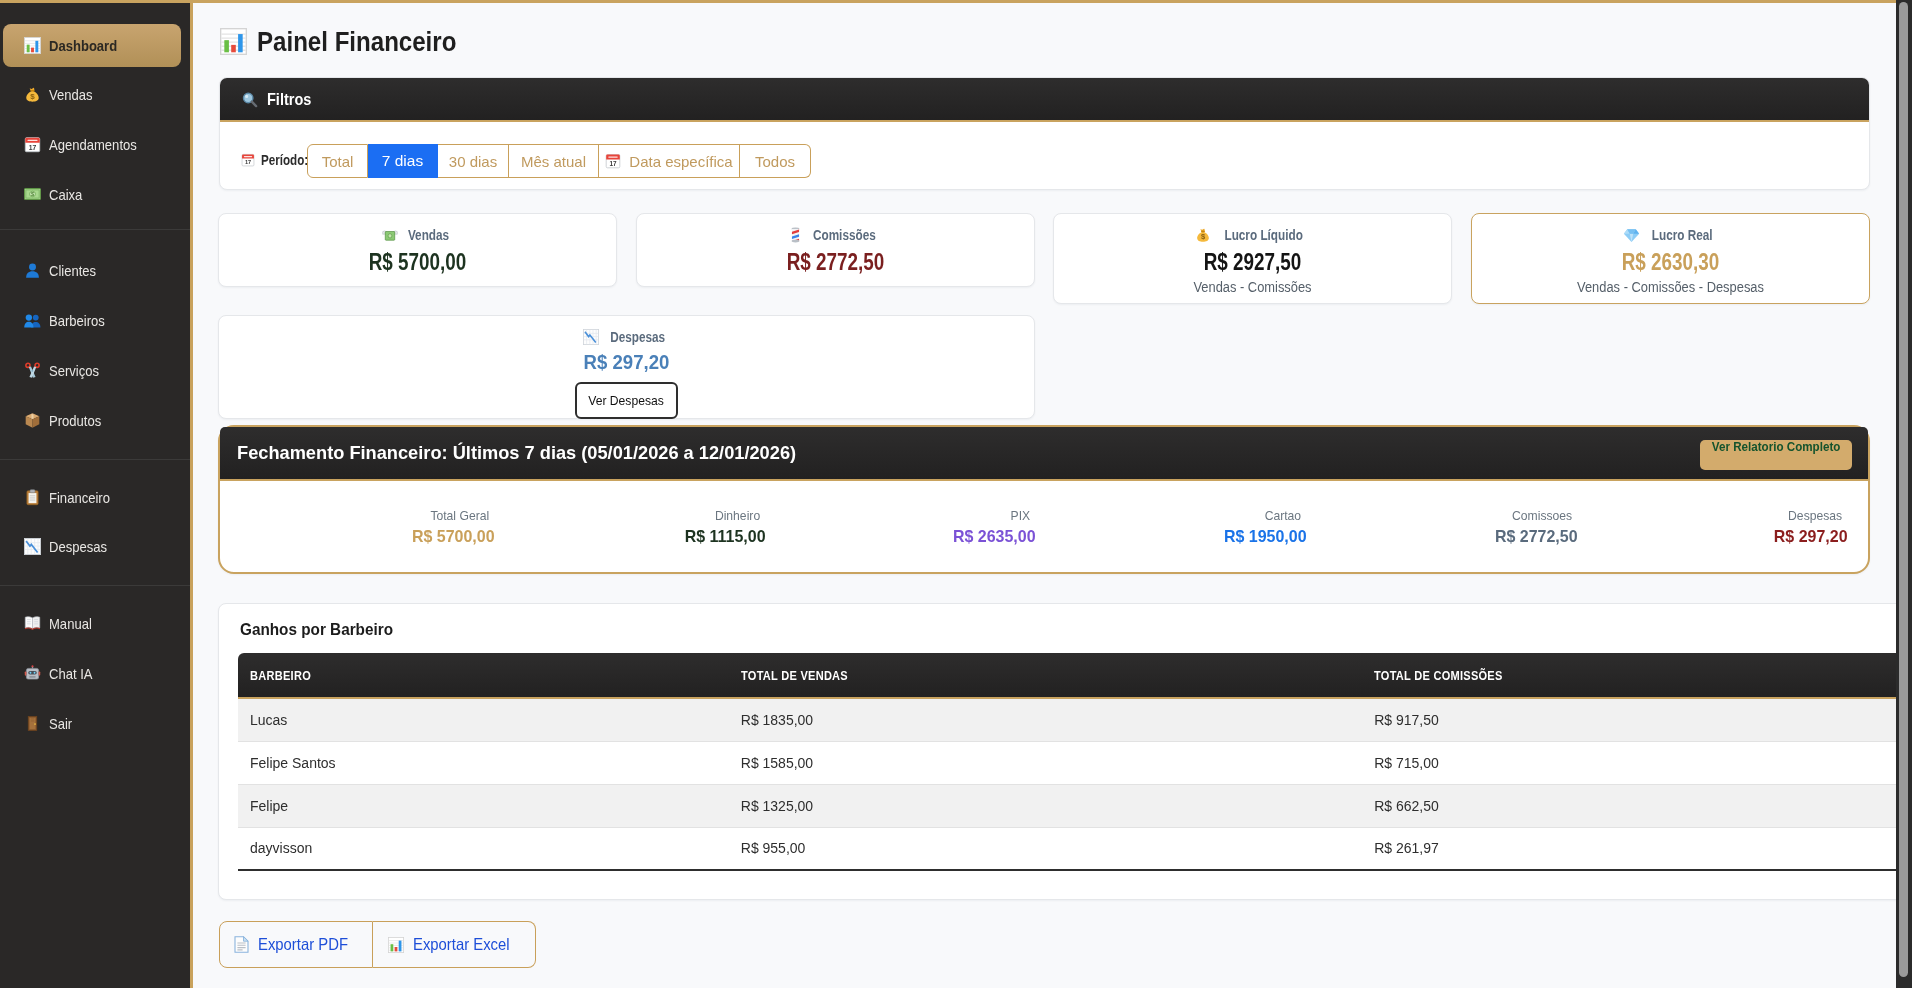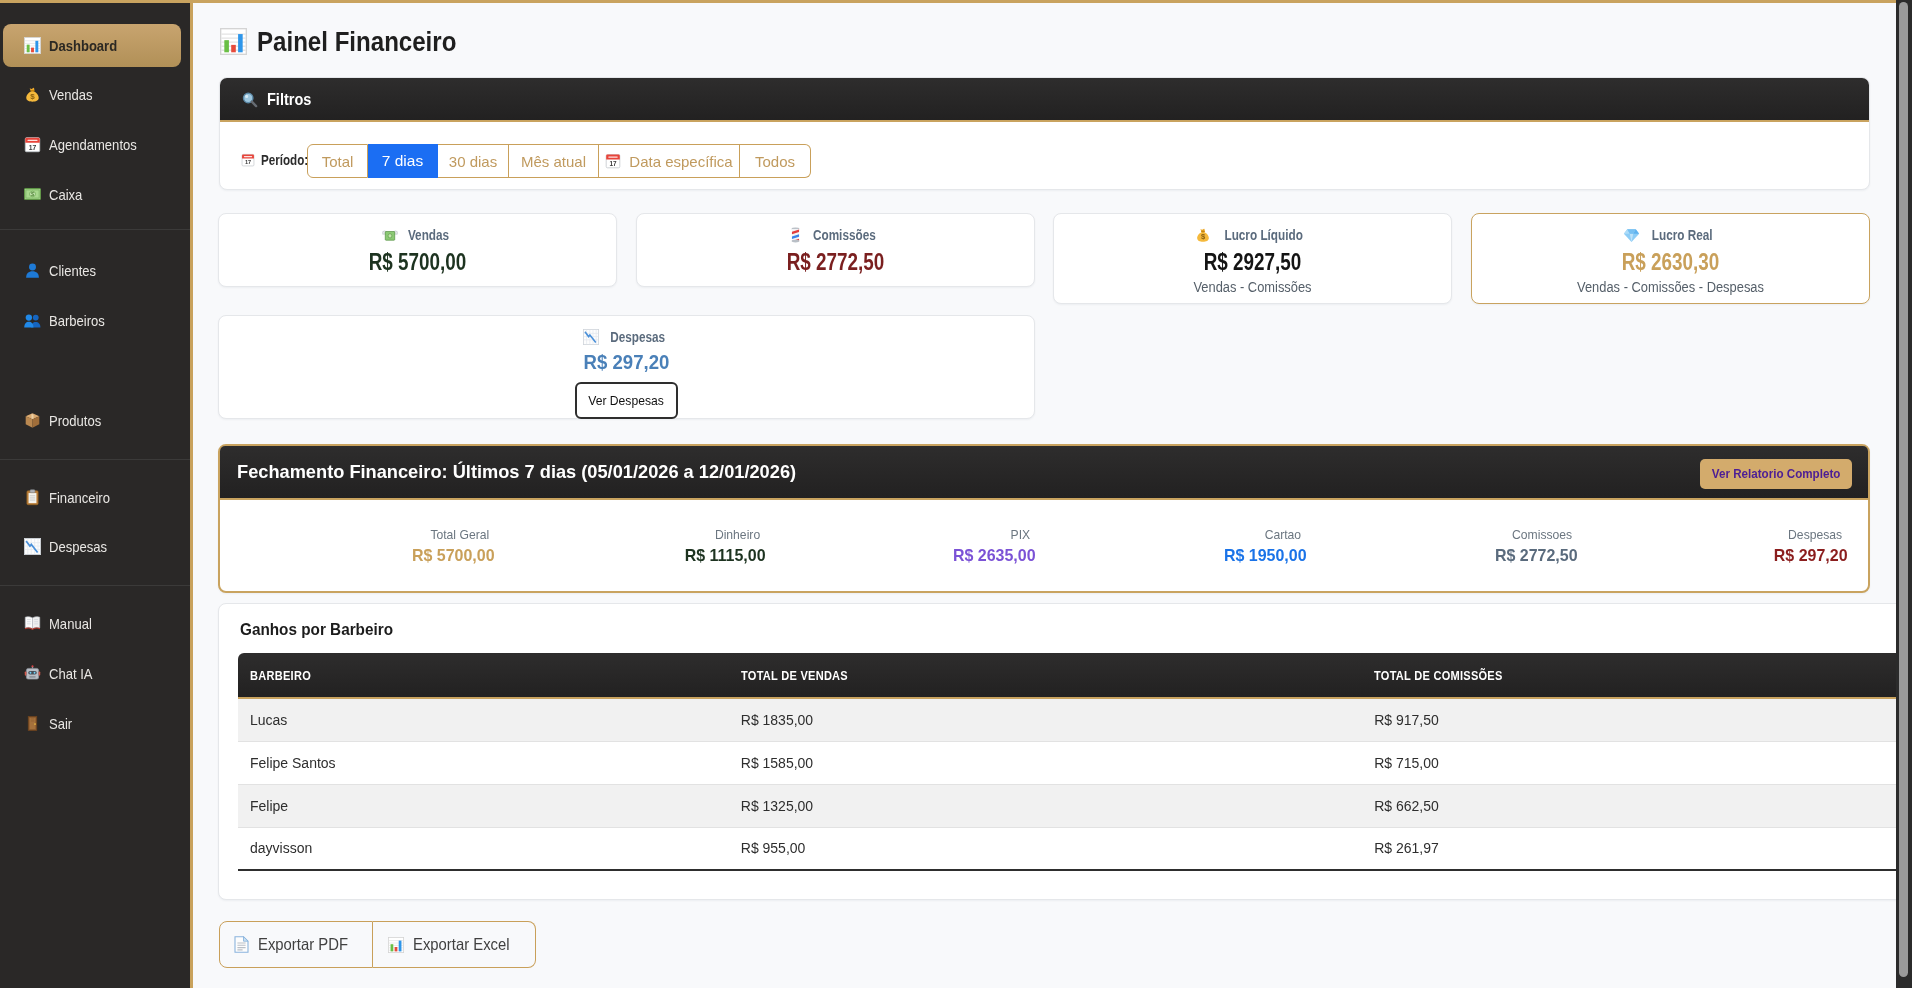--- a/index.html
+++ b/index.html
@@ -33,44 +33,44 @@
 .pbtn:first-child{border-left-width:1.5px;border-radius:6px 0 0 6px}
 .pbtn:last-child{border-radius:0 6px 6px 0}
 .pbtn.on{background:#1b6ef3;border-color:#1b6ef3;color:#fff;font-size:15.5px}
 
 .scard{text-align:center;padding-top:13px}
 .scard .lab{display:flex;align-items:center;justify-content:center;gap:6px;font-size:14px;font-weight:bold;color:#5b6b7d}
 .scard .lab .lt{transform:scaleX(0.84);transform-origin:center;display:inline-block;white-space:nowrap}
 .scard .val{margin-top:6px;font-size:23px;font-weight:bold;transform:scaleX(0.82);transform-origin:center}
 .scard .sub{margin-top:3px;font-size:14px;color:#555f69;transform:scaleX(0.92);transform-origin:center}
 
-.fech{left:218px;top:444px;width:1652px;height:149px;border:2px solid #c9a35f;border-radius:8px;background:#fff;position:absolute;box-shadow:0 1px 2px rgba(20,30,50,.05)}
+.fech{left:218px;top:425px;width:1652px;height:149px;border:2px solid #c9a35f;border-radius:16px;background:#fff;position:absolute;box-shadow:0 1px 2px rgba(20,30,50,.05)}
 .fech .dhead{height:54px;font-size:18px;padding-left:17px;border-radius:5px 5px 0 0;position:relative}
 .fech .dhead .ft{transform:scaleX(0.985);transform-origin:left center;display:inline-block;white-space:nowrap;font-size:18.5px}
-.fech .rbtn{position:absolute;right:16px;top:13px;height:30px;width:152px;justify-content:center;background:#d3ab6c;border-radius:5px;color:#4c1d95;font-size:12.5px;font-weight:bold;display:flex;align-items:center}
+.fech .rbtn{position:absolute;right:16px;top:13px;height:30px;width:152px;justify-content:center;background:#d3ab6c;border-radius:5px;color:#14532d;font-size:12.5px;font-weight:bold;display:flex;}
 .fech .rbtn span{transform:scaleX(0.93);white-space:nowrap}
 .fstats{position:absolute;left:12px;right:12px;top:56px;bottom:0;display:flex}
 .fstat{flex:1;text-align:right;padding-top:25px}
 .fstat .flab{font-size:13.5px;color:#6b7680;transform:scaleX(0.9);transform-origin:center}
 .fstat .fval{margin-top:4px;font-size:17px;font-weight:bold;transform:scaleX(0.94);transform-origin:center}
 
 .ganhos{left:218px;top:603px;width:1892px;height:297px}
 .ganhos h2{position:absolute;left:21px;top:16px;font-size:17px;font-weight:bold;color:#1c1c1c;transform:scaleX(0.9);transform-origin:left center;white-space:nowrap}
 .gtable{position:absolute;left:19px;right:19px;top:49px}
 table{width:100%;border-collapse:collapse;font-size:14px;color:#2e2e2e}
 thead th{background:linear-gradient(180deg,#2e2d2d,#222121);color:#fff;font-size:13px;letter-spacing:.3px;text-align:left;font-weight:bold;height:45px;padding:0 0 0 12px;border-bottom:2px solid #c9a35f}
 thead th span{transform:scaleX(0.85);transform-origin:left center;display:inline-block}
 thead th:first-child{border-radius:6px 0 0 0}
 thead th:last-child{border-radius:0 6px 0 0}
 tbody td{height:43px;padding:0 0 0 12px;border-bottom:1px solid #e2e2e2}
 tbody tr:nth-child(odd){background:#f1f1f1}
 tbody tr:last-child td{border-bottom:2px solid #2e2e2e}
 
 .exports{position:absolute;left:219px;top:921px;display:flex}
-.ebtn{height:47px;border:1.5px solid #c9a05a;display:flex;align-items:center;justify-content:center;gap:9px;color:#404040;font-size:16.5px;background:transparent}
+.ebtn{height:47px;border:1.5px solid #c9a05a;display:flex;align-items:center;justify-content:center;gap:9px;color:#1d4ed8;font-size:16.5px;background:transparent}
 .ebtn span.et{transform:scaleX(0.9);transform-origin:left center;display:inline-block;white-space:nowrap}
 .ebtn.b1{width:154px;border-radius:8px 0 0 8px}
 .ebtn.b2{width:163px;border-radius:0 8px 8px 0;border-left-width:0}
 svg{display:block}
 </style>
 </head>
 <body>
 <div class="topline"></div>
 <aside class="sidebar">
   <div class="nav-item active" style="top:24px">
@@ -131,20 +131,32 @@
   <div class="nav-item" style="top:300px">
       <span class="ic">
     <svg width="18" height="17" viewBox="0 0 21 20">
           <circle cx="14.5" cy="6.4" r="3.6" fill="#1565c0"></circle>
           <path d="M8.7 18.5 C8.7 14 11.3 11.7 14.5 11.7 C17.7 11.7 20.3 14 20.3 18.5Z" fill="#1565c0"></path>
           <circle cx="6" cy="6.4" r="3.9" fill="#2089e8"></circle>
           <path d="M0.3 18.5 C0.3 13.8 2.8 11.4 6 11.4 C9.2 11.4 11.7 13.8 11.7 18.5Z" fill="#2089e8"></path>
         </svg>
   </span>
       <span class="tx">Barbeiros</span>
+    </div>
+  <div class="nav-item" style="top:350px">
+      <span class="ic">
+    <svg width="17" height="17" viewBox="0 0 20 20">
+          <circle cx="4.6" cy="3.9" r="2.4" fill="none" stroke="#dd3c2a" stroke-width="1.9"></circle>
+          <circle cx="15.4" cy="3.9" r="2.4" fill="none" stroke="#dd3c2a" stroke-width="1.9"></circle>
+          <polygon points="5.6,6 8.2,5.4 13.6,17.6 10.6,18.6" fill="#a6c8d8"></polygon>
+          <polygon points="14.4,6 11.8,5.4 6.4,17.6 9.4,18.6" fill="#bfd8e4"></polygon>
+          <circle cx="10" cy="10.4" r="1" fill="#7da8bf"></circle>
+        </svg>
+  </span>
+      <span class="tx">Serviços</span>
     </div>
   <div class="nav-item" style="top:400px">
       <span class="ic">
     <svg width="17" height="17" viewBox="0 0 20 20">
           <polygon points="10,1.5 18,5 10,8.5 2,5" fill="#dcab72"></polygon>
           <polygon points="2,5 10,8.5 10,18.5 2,14.5" fill="#b98850"></polygon>
           <polygon points="18,5 10,8.5 10,18.5 18,14.5" fill="#a06e3a"></polygon>
           <polygon points="8.8,2 11.2,3.1 11.2,8 8.8,8" fill="#ecd3a8" opacity="0.9"></polygon>
         </svg>
   </span>

